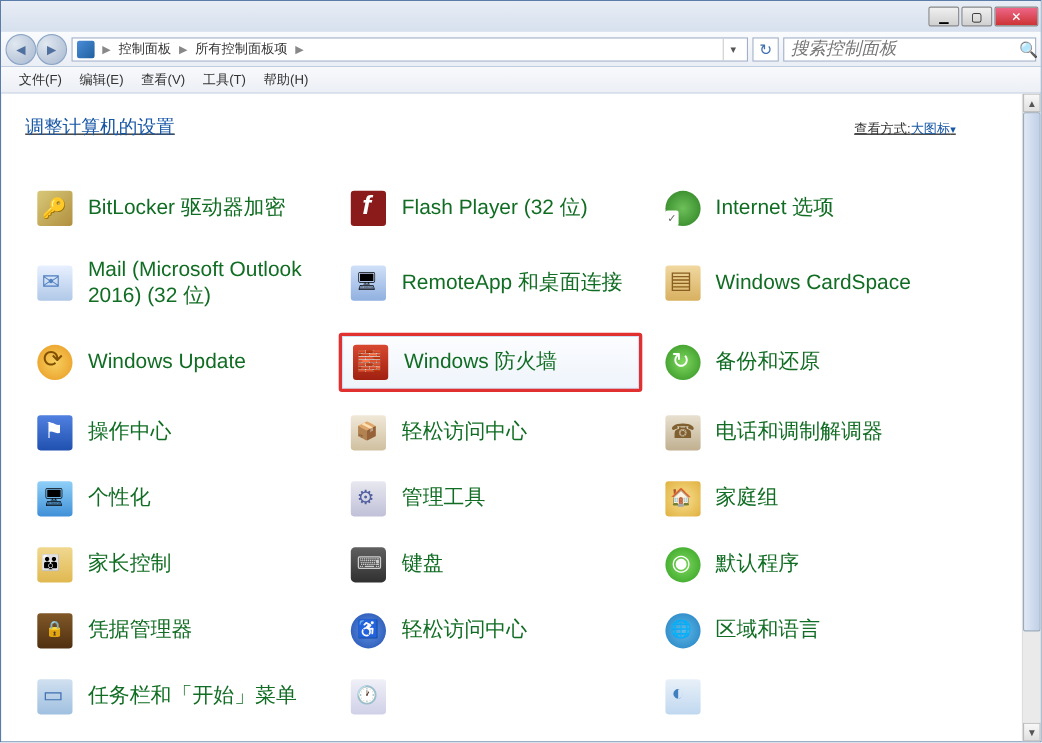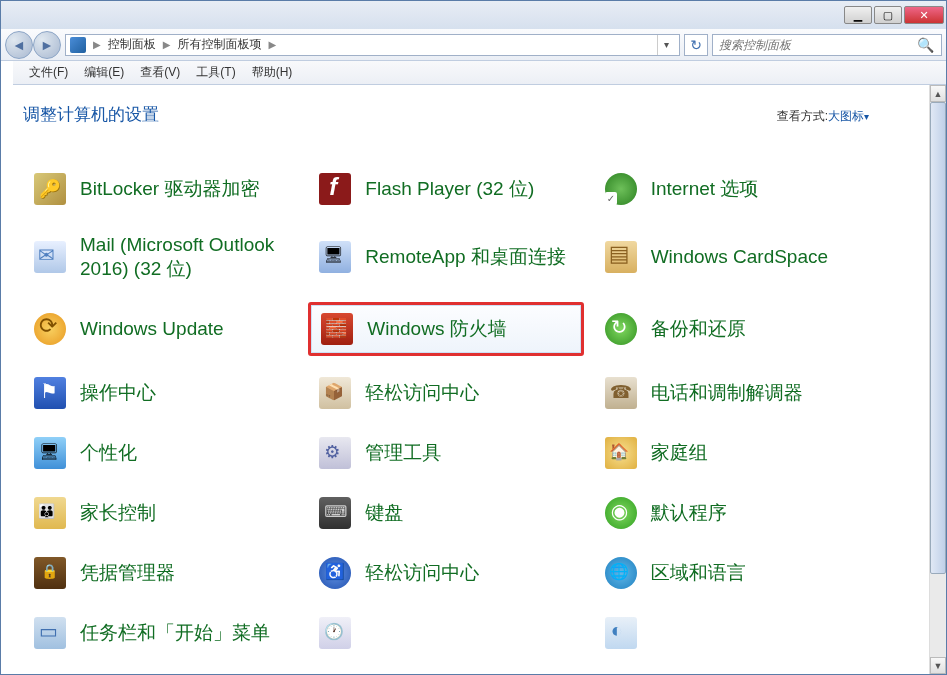--- a/index.html
+++ b/index.html
@@ -16,30 +16,30 @@
     .navbar { height: 32px; background: linear-gradient(#fafbfd, #eaeef5); border-bottom: 1px solid #c0cde0; display: flex; align-items: center; padding: 0 4px; gap: 4px; }
     .nav-arrows { display: flex; gap: 0; }
     .nav-arrow { width: 28px; height: 28px; border-radius: 50%; background: radial-gradient(circle at 30% 30%, #e0e8f0, #a8b8d0); border: 1px solid #8ca5c6; display: flex; align-items: center; justify-content: center; color: #5070a0; font-size: 14px; cursor: pointer; }
     .addrbar { flex: 1; height: 22px; border: 1px solid #a0b0c8; background: #fff; display: flex; align-items: center; padding: 0 4px; font-size: 12px; gap: 4px; }
     .addr-icon { width: 16px; height: 16px; background: linear-gradient(135deg, #4a8dd8, #2060a0); border-radius: 2px; }
     .addr-sep { color: #888; padding: 0 3px; font-size: 10px; }
     .addr-seg { color: #333; cursor: pointer; }
     .addr-drop { width: 18px; text-align: center; color: #555; border-left: 1px solid #ccc; height: 100%; display: flex; align-items: center; justify-content: center; cursor: pointer; font-size: 10px; }
     .refresh-btn { width: 24px; height: 22px; border: 1px solid #a0b0c8; background: #fff; display: flex; align-items: center; justify-content: center; color: #4070b0; cursor: pointer; font-size: 14px; }
     .searchbox { width: 230px; height: 22px; border: 1px solid #a0b0c8; background: #fff; display: flex; align-items: center; padding: 0 6px; }
-    .searchbox input { border: none; outline: none; flex: 1; font-size: 12px; color: #737373; font-style: italic; }
+    .searchbox input { border: none; outline: none; flex: 1; font-size: 16px; color: #737373; font-style: italic; }
     .search-icon { color: #4080d0; font-size: 14px; }
     
-    .menubar { height: 24px; background: linear-gradient(#f8f9fb, #eceff5); border-bottom: 1px solid #c0cde0; display: flex; align-items: center; padding: 0 8px; font-size: 12px; margin-left: 12px; }
+    .menubar { height: 24px; background: linear-gradient(#f8f9fb, #eceff5); border-bottom: 1px solid #c0cde0; display: flex; align-items: center; padding: 0 8px; font-size: 12px; }
     .menu-item { padding: 2px 8px; cursor: pointer; color: #333; }
     
     .content { flex: 1; display: flex; overflow: hidden; position: relative; }
     .content-inner { flex: 1; padding: 18px 60px 0 22px; overflow-y: auto; }
     
-    .header-row { display: flex; justify-content: space-between; align-items: baseline; margin-bottom: 40px; }
+    .header-row { display: flex; justify-content: space-between; align-items: baseline; margin-bottom: 40px; text-decoration: underline; }
     .page-title { color: #1857a6; font-size: 17px; font-weight: normal; }
     .view-mode { font-size: 12px; color: #333; display: flex; align-items: center; gap: 0; }
     .view-mode .link { color: #1857a6; cursor: pointer; }
     .view-mode .dd { color: #1857a6; font-size: 10px; }
     
     .grid { display: grid; grid-template-columns: repeat(3, 1fr); column-gap: 10px; row-gap: 14px; }
     .item { display: flex; align-items: center; gap: 14px; padding: 6px 10px; cursor: pointer; border: 1px solid transparent; border-radius: 2px; }
     .item.highlighted { border: 3px solid #e03030; padding: 8px 10px; background: linear-gradient(#fcfdff, #eef4fb); border-radius: 3px; box-shadow: inset 0 0 0 1px #cde0f5; }
     .item.highlighted .icon { width: 32px; height: 32px; }
     .icon { width: 32px; height: 32px; flex-shrink: 0; border-radius: 3px; position: relative; }

